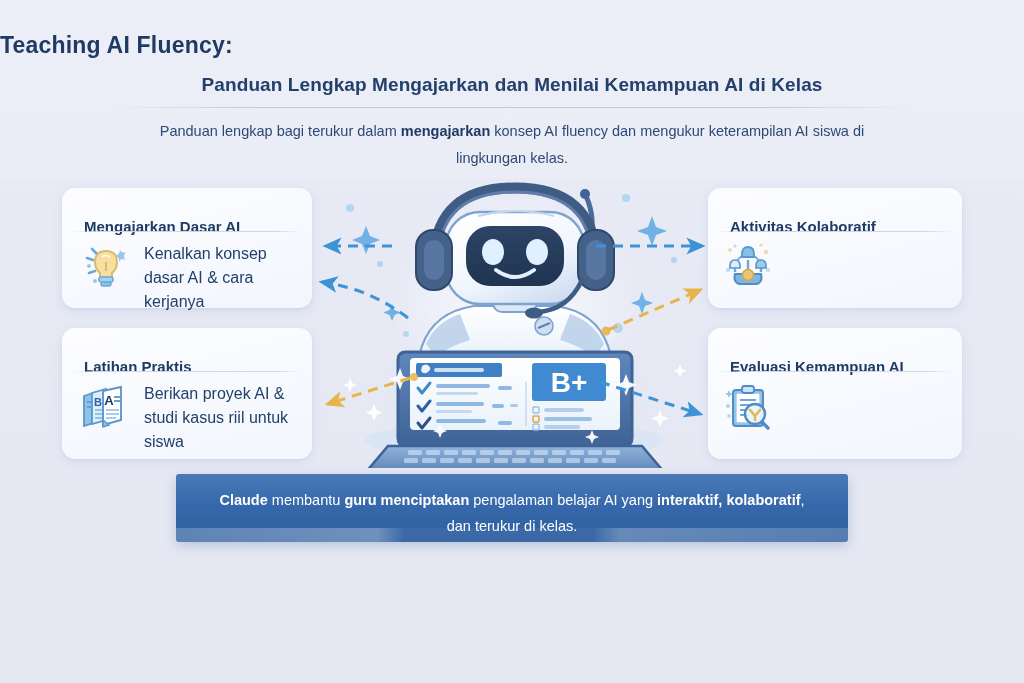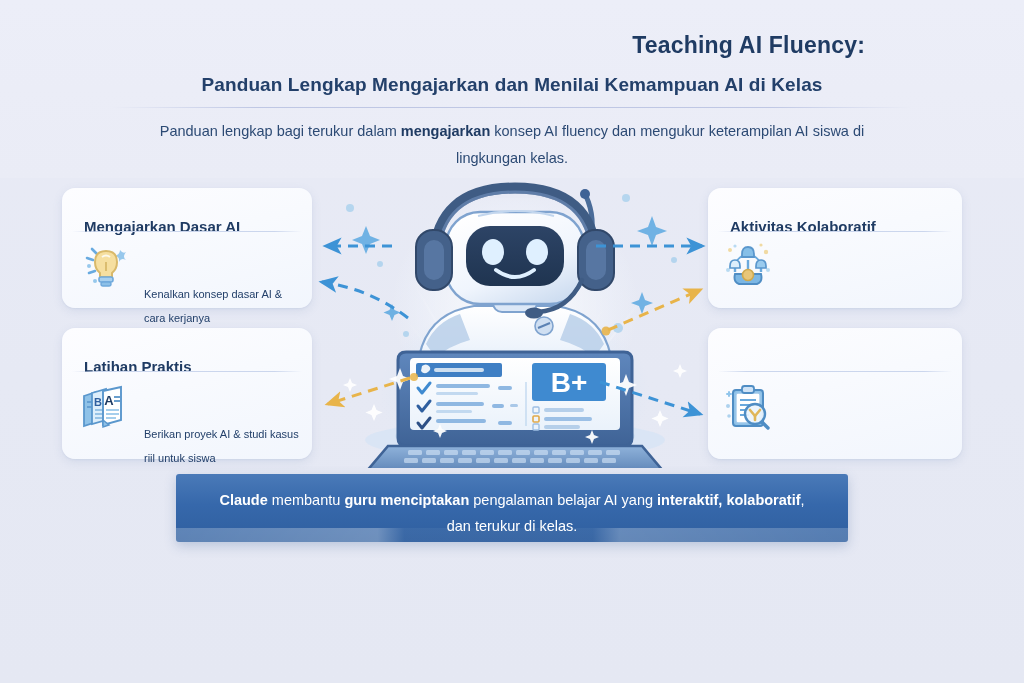--- a/index.html
+++ b/index.html
@@ -27,26 +27,25 @@
     position: absolute;
     left: 0; top: 0;
     width: 1024px;
     height: 178px;
     background: linear-gradient(180deg, #eceef8 0%, #eaecf6 100%);
   }
   #title-main {
     position: absolute;
     left: 0; top: 32px;
     width: 836px;
-    text-align: right;
+    text-align: left;
     font-size: 23px;
     font-weight: bold;
     color: #1f3b63;
     letter-spacing: 0.2px;
-    margin-left: 29px;
   }
   #title-sub {
     position: absolute;
     left: 0; top: 74px;
     width: 1024px;
     text-align: center;
     font-size: 19px;
     font-weight: bold;
     color: #23406a;
     letter-spacing: 0.1px;
@@ -120,25 +119,24 @@
     display: flex;
     align-items: flex-start;
     gap: 12px;
   }
   .card-icon {
     flex: 0 0 auto;
     width: 52px; height: 52px;
     position: relative;
   }
   .card-text {
-    font-size: 11px;
+    font-size: 16px;
     line-height: 24px;
     color: #23406a;
     padding-top: 2px;
-    margin-top: 40px;
   }
 
   #card-a { left: 62px;  top: 188px; width: 250px; height: 120px; }
   #card-b { left: 62px;  top: 328px; width: 250px; height: 131px; }
   #card-c { left: 708px; top: 188px; width: 254px; height: 120px; }
   #card-d { left: 708px; top: 328px; width: 254px; height: 131px; }
   #card-a .card-body, #card-b .card-body { left: 18px; right: 10px; }
   #card-c .card-body, #card-d .card-body { left: 14px; right: 10px; }
 
   
@@ -479,20 +477,21 @@
           <path d="M8 26 q0 -6 5 -6 q5 0 5 6 v2 h-10 z" fill="#ddeefb" stroke="#5a97cd" stroke-width="1.7"></path>
           <path d="M34 26 q0 -6 5 -6 q5 0 5 6 v2 h-10 z" fill="#9acbee" stroke="#5a97cd" stroke-width="1.7"></path>
           <path d="M13 34 h26 q2 8 -4 10 h-18 q-6 -2 -4 -10 z" fill="#7cb7e4" stroke="#4f8dc4" stroke-width="1.9"></path>
           <circle cx="26" cy="35" r="5.5" fill="#e8c678" stroke="#cfa94f" stroke-width="1.6"></circle>
         </svg>
       </span>
     </div>
   </div>
 
   <div class="card" id="card-d">
+    <div class="card-title">Evaluasi Kemampuan AI</div>
     <div class="card-divider"></div>
     <div class="card-body">
       <span class="card-icon">
         <svg width="52" height="52" viewBox="0 0 52 52">
           <g stroke="#7fbce8" stroke-width="2" stroke-linecap="round" opacity="0.85">
             <path d="M5 14 h4 M7 12 v4"></path>
           </g>
           <g fill="#8fc2e8" opacity="0.7">
               <circle cx="6" cy="26" r="2"></circle>
               <circle cx="7" cy="36" r="1.8"></circle>

